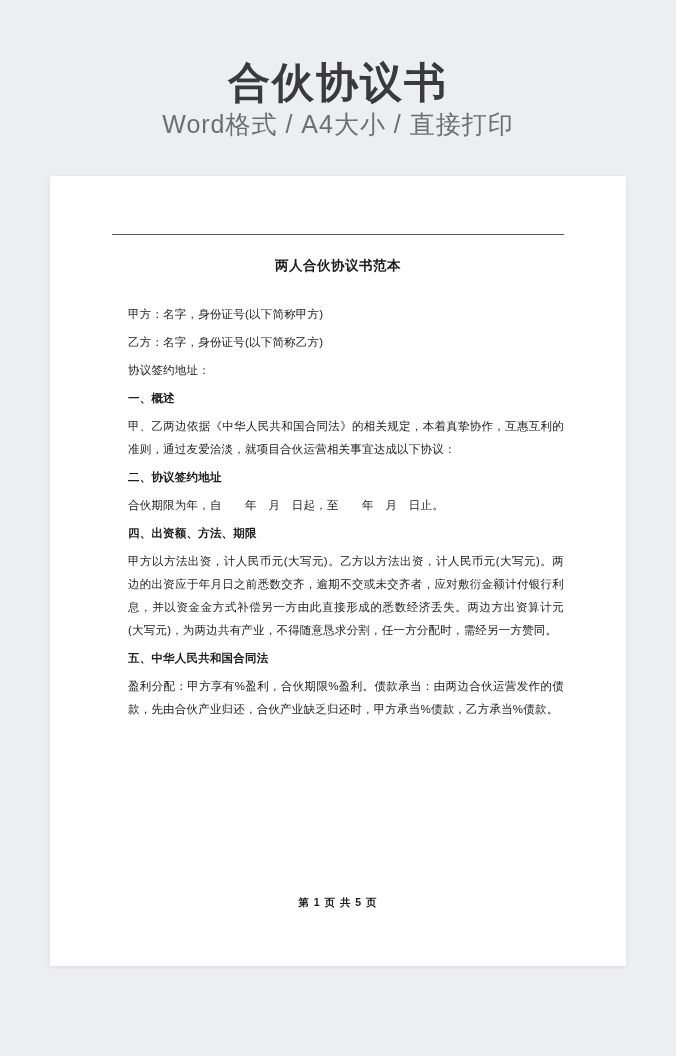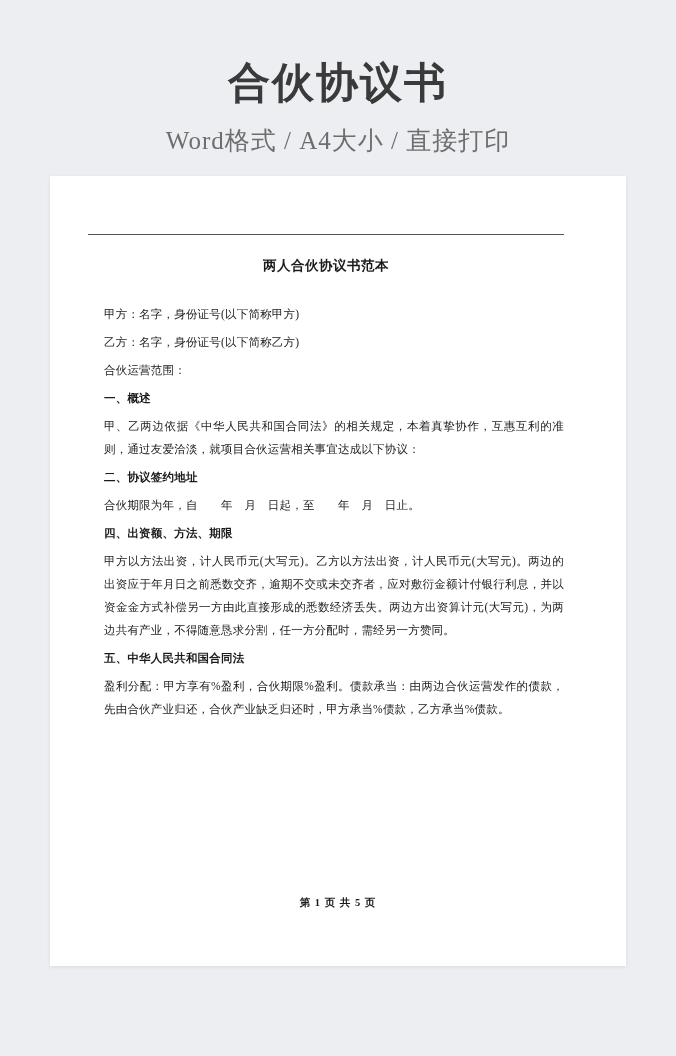--- a/index.html
+++ b/index.html
@@ -10,52 +10,50 @@
     width: 676px;
     height: 1056px;
     background: #eceef2;
     font-family: "Liberation Sans", sans-serif;
     overflow: hidden;
   }
   .page-wrap {
     width: 676px;
     height: 1056px;
     position: relative;
-    font-family: Liberation Serif, serif;
   }
   .header {
     padding-top: 58px;
     text-align: center;
   }
   .header-title {
     font-size: 42px;
     font-weight: bold;
     color: #3a3a3a;
     letter-spacing: 2px;
     line-height: 1.2;
     margin: 0;
   }
   .header-subtitle {
-    margin-top: 16px;
     font-size: 25px;
     color: #6e6e6e;
     font-weight: normal;
     letter-spacing: 1px;
   }
   .doc-sheet {
     position: absolute;
     left: 50px;
     top: 176px;
     width: 576px;
     height: 790px;
     background: #ffffff;
     box-shadow: 0 1px 4px rgba(0,0,0,0.08);
   }
   .doc-inner {
-    padding: 58px 62px 0 38px;
+    padding: 58px 62px 0 62px;
     position: relative;
     height: 100%;
     box-sizing: border-box;
   }
   .rule {
     border-top: 1px solid #555;
     width: 100%;
     margin: 0 0 22px 0;
     height: 0;
   }
@@ -100,21 +98,21 @@
     <div class="header-subtitle">Word格式 / A4大小 / 直接打印</div>
   </div>
 
   <div class="doc-sheet">
     <div class="doc-inner">
       <div class="rule"></div>
       <div class="doc-title">两人合伙协议书范本</div>
       <div id="paragraphs">
           <div class="para">甲方：名字，身份证号(以下简称甲方)</div>
           <div class="para">乙方：名字，身份证号(以下简称乙方)</div>
-          <div class="para">合伙运营范围：</div>
+          <div class="para">协议签约地址：</div>
           <div class="para bold">一、概述</div>
           <div class="para">甲、乙两边依据《中华人民共和国合同法》的相关规定，本着真挚协作，互惠互利的准则，通过友爱洽淡，就项目合伙运营相关事宜达成以下协议：</div>
           <div class="para bold">二、协议签约地址</div>
           <div class="para">合伙期限为年，自　　年　月　日起，至　　年　月　日止。</div>
           <div class="para bold">四、出资额、方法、期限</div>
           <div class="para">甲方以方法出资，计人民币元(大写元)。乙方以方法出资，计人民币元(大写元)。两边的出资应于年月日之前悉数交齐，逾期不交或未交齐者，应对敷衍金额计付银行利息，并以资金金方式补偿另一方由此直接形成的悉数经济丢失。两边方出资算计元(大写元)，为两边共有产业，不得随意恳求分割，任一方分配时，需经另一方赞同。</div>
           <div class="para bold">五、中华人民共和国合同法</div>
           <div class="para">盈利分配：甲方享有%盈利，合伙期限%盈利。债款承当：由两边合伙运营发作的债款，先由合伙产业归还，合伙产业缺乏归还时，甲方承当%债款，乙方承当%债款。</div>
         </div>
       <div class="footer">第 1 页 共 5 页</div>

